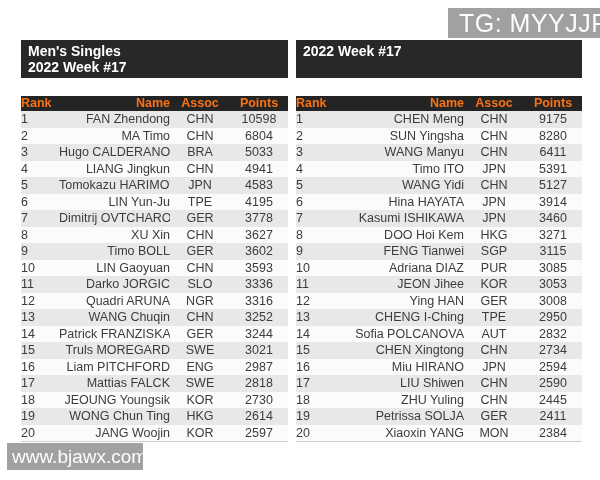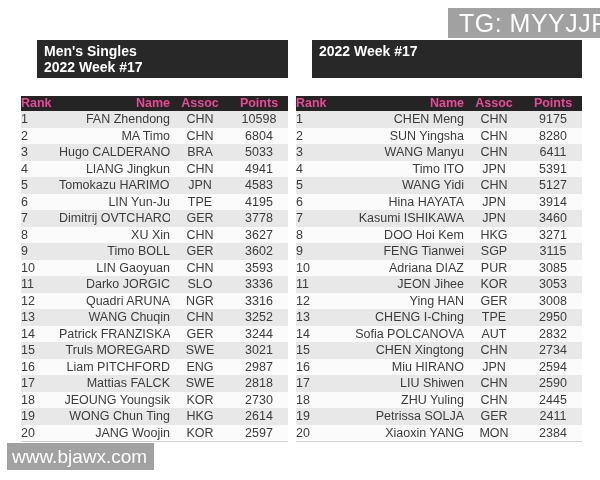--- a/index.html
+++ b/index.html
@@ -25,21 +25,21 @@
     height: 30px;
     line-height: 30px;
     font-size: 25px;
     padding-left: 11px;
     box-sizing: border-box;
     letter-spacing: 0.5px;
   }
   .watermark.site {
     left: 7px;
     top: 443px;
-    width: 147px;
+    width: 136px;
     height: 27px;
     line-height: 27px;
     font-size: 19px;
     padding-left: 5px;
     box-sizing: border-box;
   }
   .ranking-section {
     position: absolute;
     top: 40px;
   }
@@ -48,32 +48,31 @@
   .title-bar {
     background: var(--title-bg, #282828);
     color: #ffffff;
     font-weight: bold;
     font-size: 14px;
     line-height: 16px;
     height: 38px;
     box-sizing: border-box;
     padding: 3px 0 0 7px;
     margin-bottom: 18px;
-    margin-left: 16px;
   }
   table.ranking {
     width: 100%;
     border-collapse: collapse;
     table-layout: fixed;
     font-size: 12.5px;
     border-bottom: 1px solid #cfcfcf;
   }
   table.ranking thead th {
     background: var(--header-bg, #242424);
-    color: #ec4899;
+    color: #f97316;
     font-weight: bold;
     height: 15px;
     line-height: 15px;
     padding: 0;
     font-size: 12.5px;
   }
   table.ranking tbody tr:nth-child(odd)  { background: var(--row-odd, #e8e8e8); }
   table.ranking tbody tr:nth-child(even) { background: var(--row-even, #fbfbfb); }
   table.ranking td {
     padding: 0;

